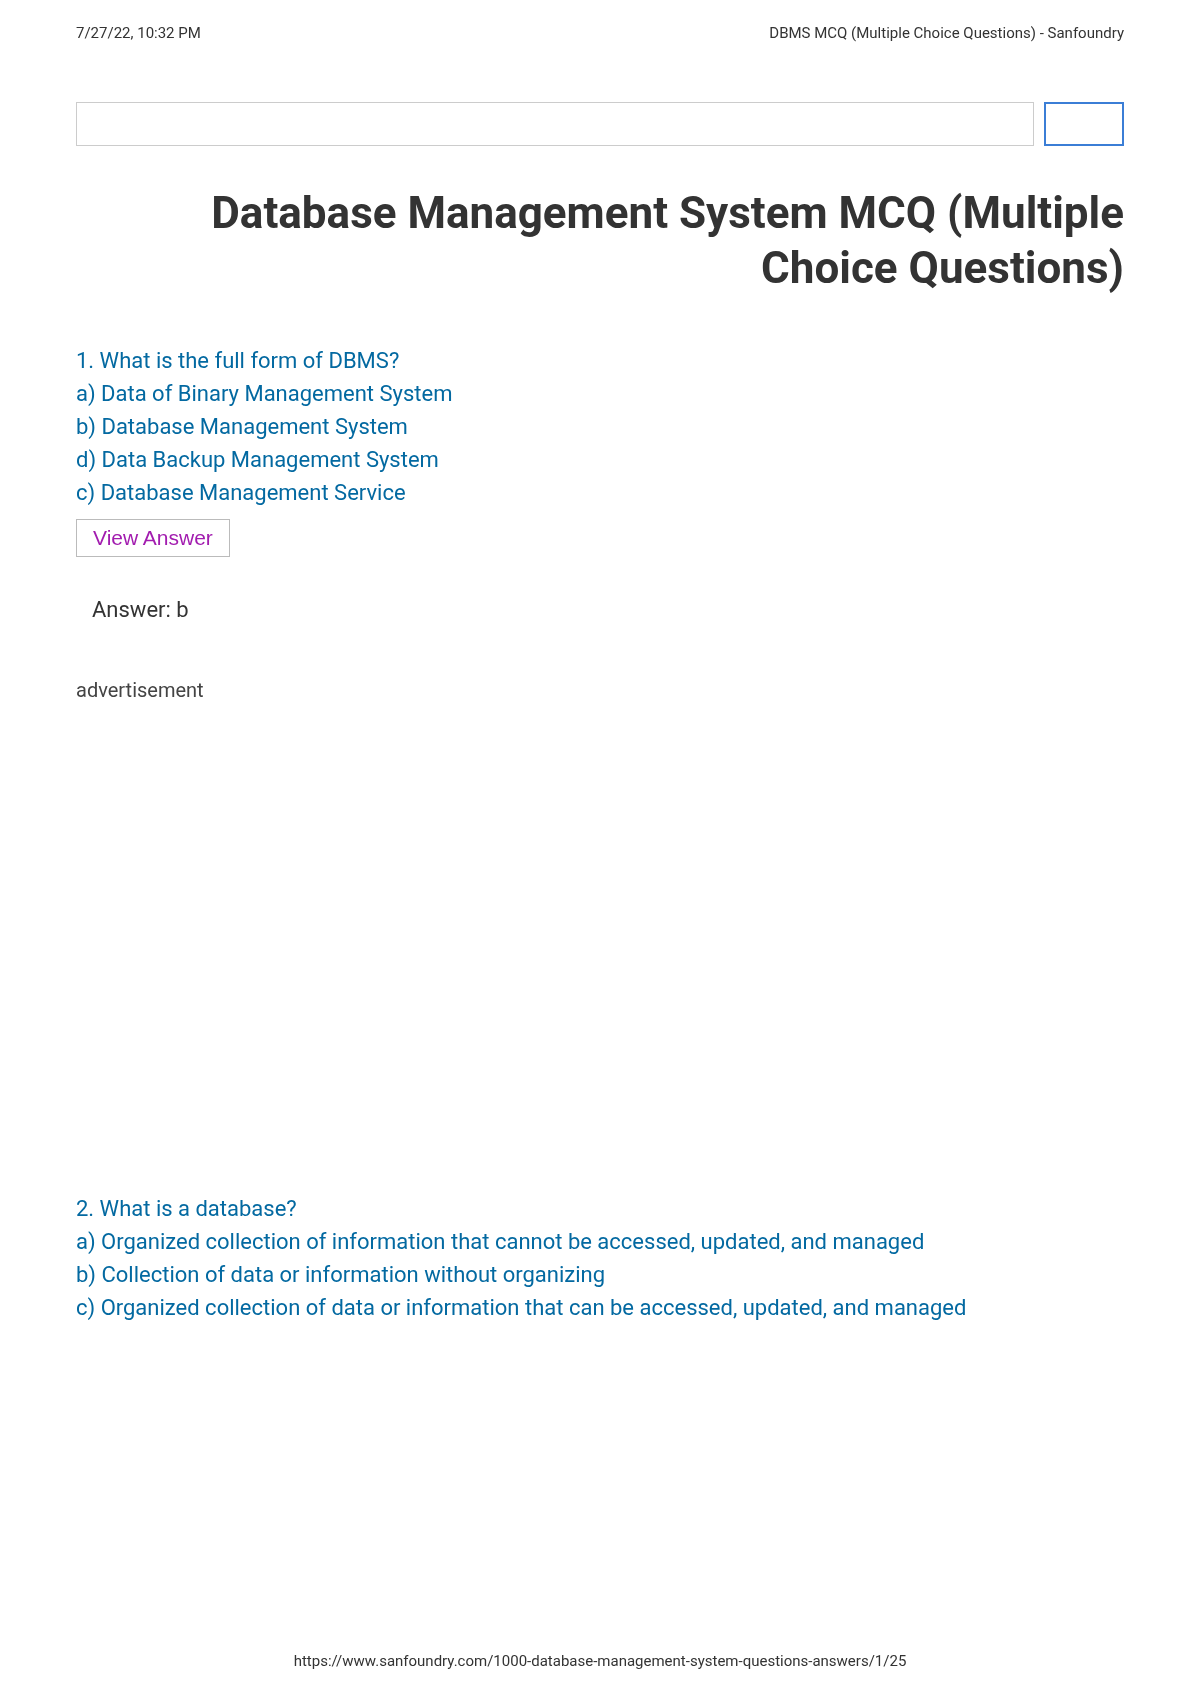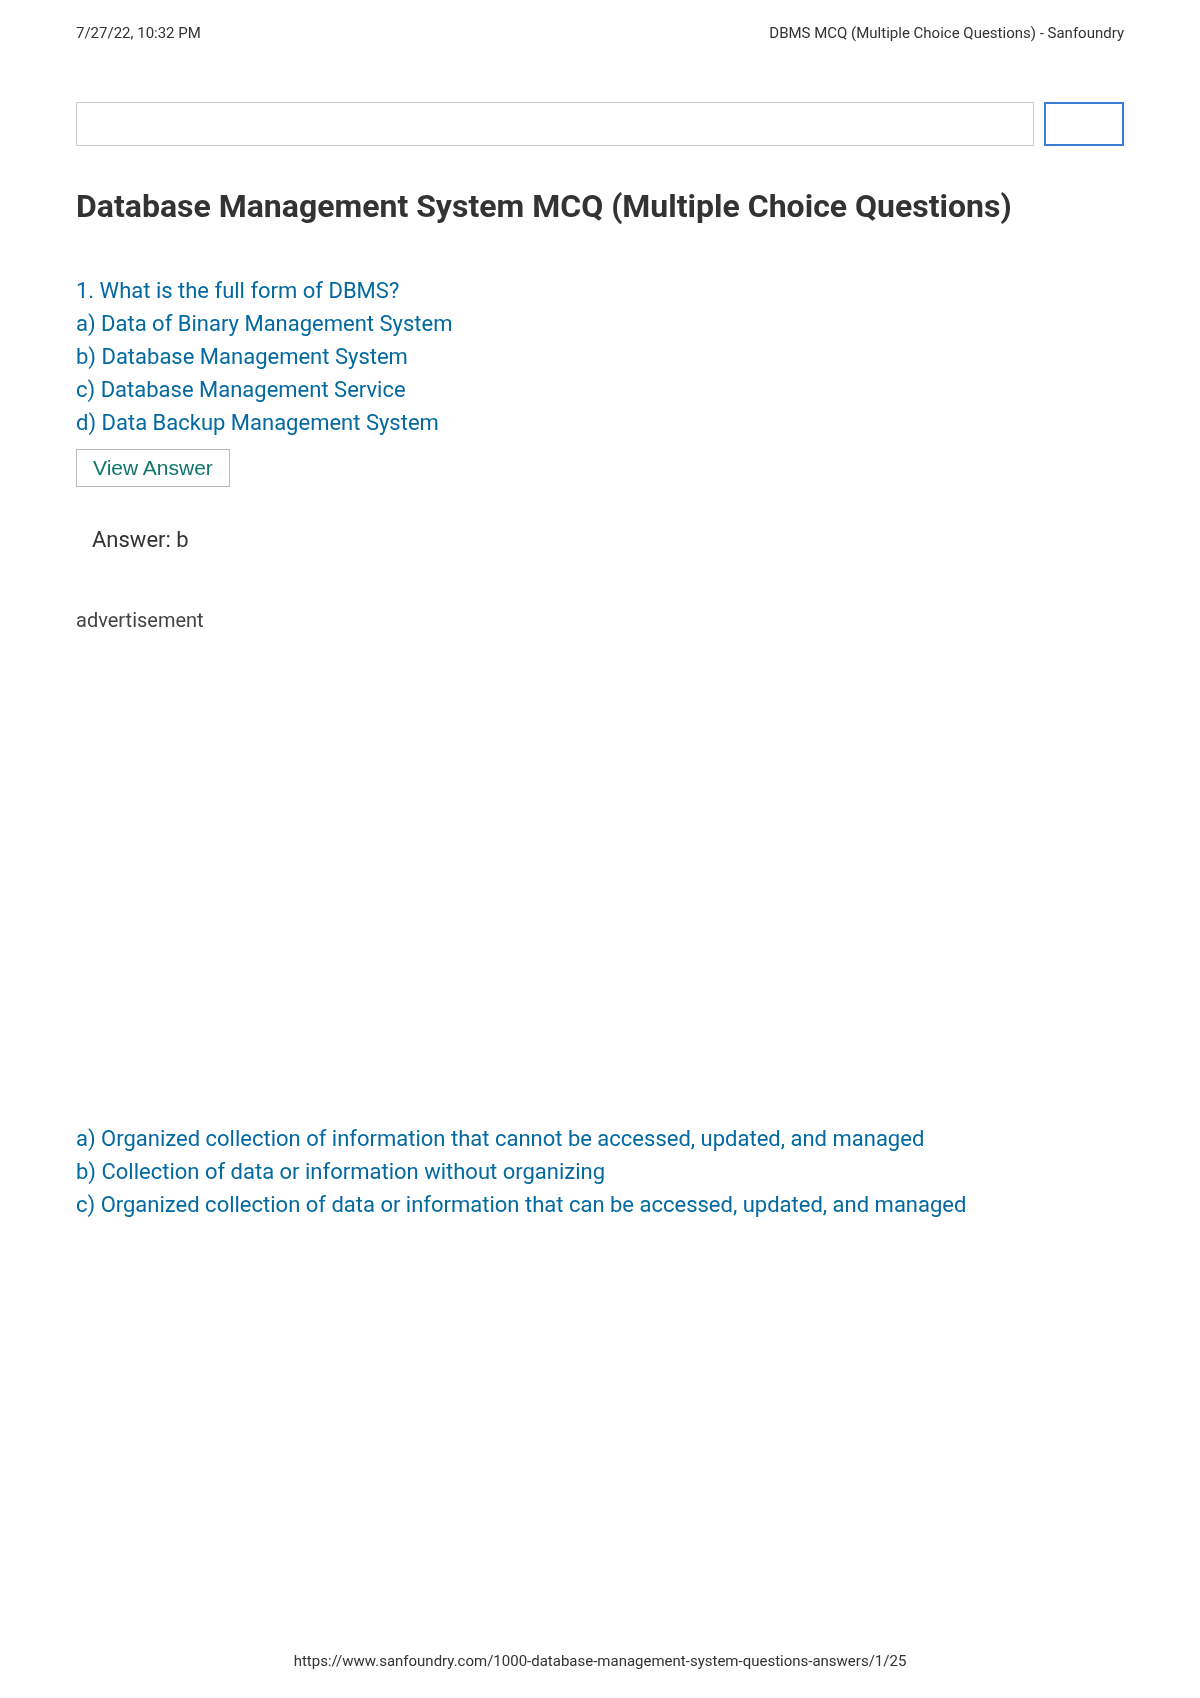--- a/index.html
+++ b/index.html
@@ -32,24 +32,24 @@
     .search-button {
       width: 80px;
       height: 44px;
       border: 2px solid #3b7ed6;
       background: #fff;
     }
     .content {
       padding: 0 76px;
     }
     h1.title {
-      font-size: 32px;
+      font-size: 44px;
       font-weight: 700;
       color: #333;
-      text-align: left;
+      text-align: right;
       margin-top: 40px;
       line-height: 1.25;
     }
     .intro-row {
       margin-top: 48px;
       font-size: 22px;
       color: #333;
     }
     .intro-row a {
       color: #1566c0;
@@ -62,21 +62,21 @@
       font-size: 22px;
       color: #0369a1;
       line-height: 1.5;
     }
     .view-answer-btn {
       display: inline-block;
       border: 1px solid #bbb;
       background: #fff;
       padding: 6px 16px;
       font-size: 21px;
-      color: #0f766e;
+      color: #a21caf;
       margin-top: 10px;
       cursor: pointer;
     }
     .answer-block {
       margin-top: 36px;
       margin-left: 16px;
     }
     .answer-line, .explanation {
       font-size: 22px;
       color: #333;
@@ -115,31 +115,32 @@
 </div>
 
 <div class="content">
   <h1 class="title">Database Management System MCQ (Multiple Choice Questions)</h1>
 
 
   <div class="question-block">
     <div class="question-text">1. What is the full form of DBMS?</div>
     <div class="option">a) Data of Binary Management System</div>
     <div class="option">b) Database Management System</div>
+    <div class="option">d) Data Backup Management System</div>
     <div class="option">c) Database Management Service</div>
-    <div class="option">d) Data Backup Management System</div>
     <button class="view-answer-btn">View Answer</button>
     <div class="answer-block">
       <div class="answer-line">Answer: b</div>
     </div>
   </div>
 
   <div class="ad-label">advertisement</div>
 
   <div class="question-block question-block-2">
+    <div class="question-text">2. What is a database?</div>
     <div class="option">a) Organized collection of information that cannot be accessed, updated, and managed</div>
     <div class="option">b) Collection of data or information without organizing</div>
     <div class="option">c) Organized collection of data or information that can be accessed, updated, and managed</div>
   </div>
 </div>
 
 <div class="page-footer">
   <span>https://www.sanfoundry.com/1000-database-management-system-questions-answers/</span>
   <span>1/25</span>
 </div>

